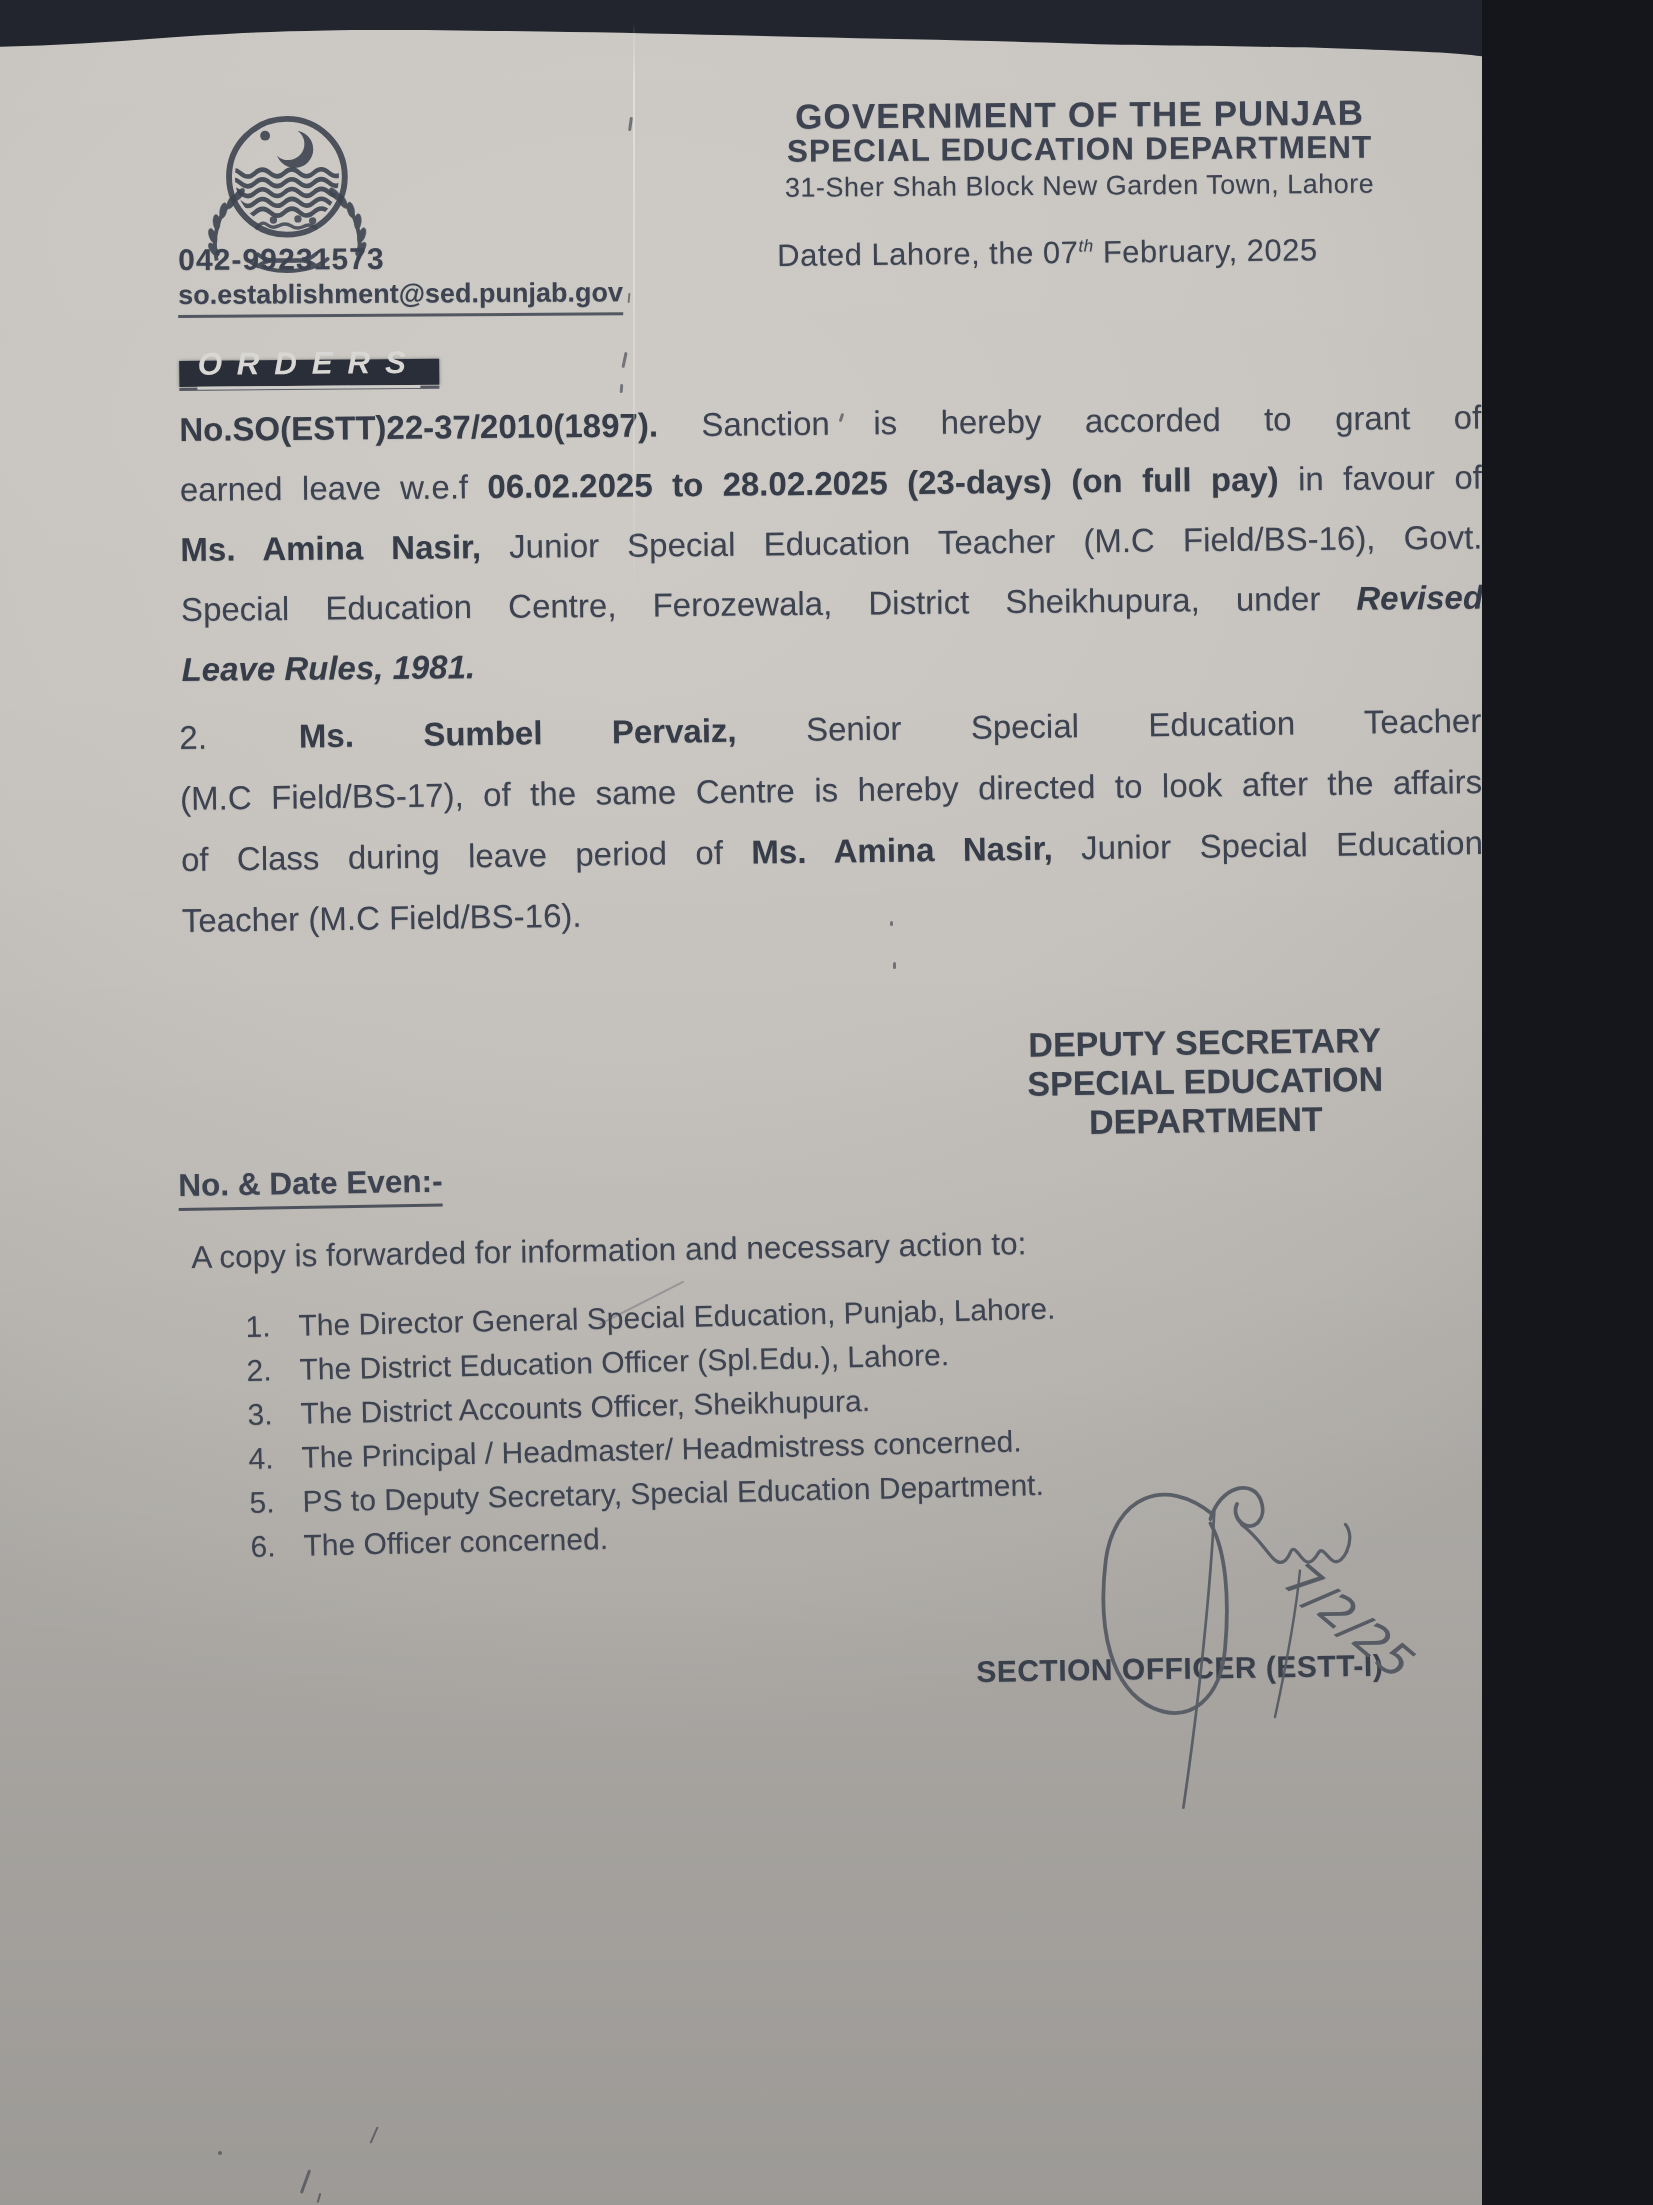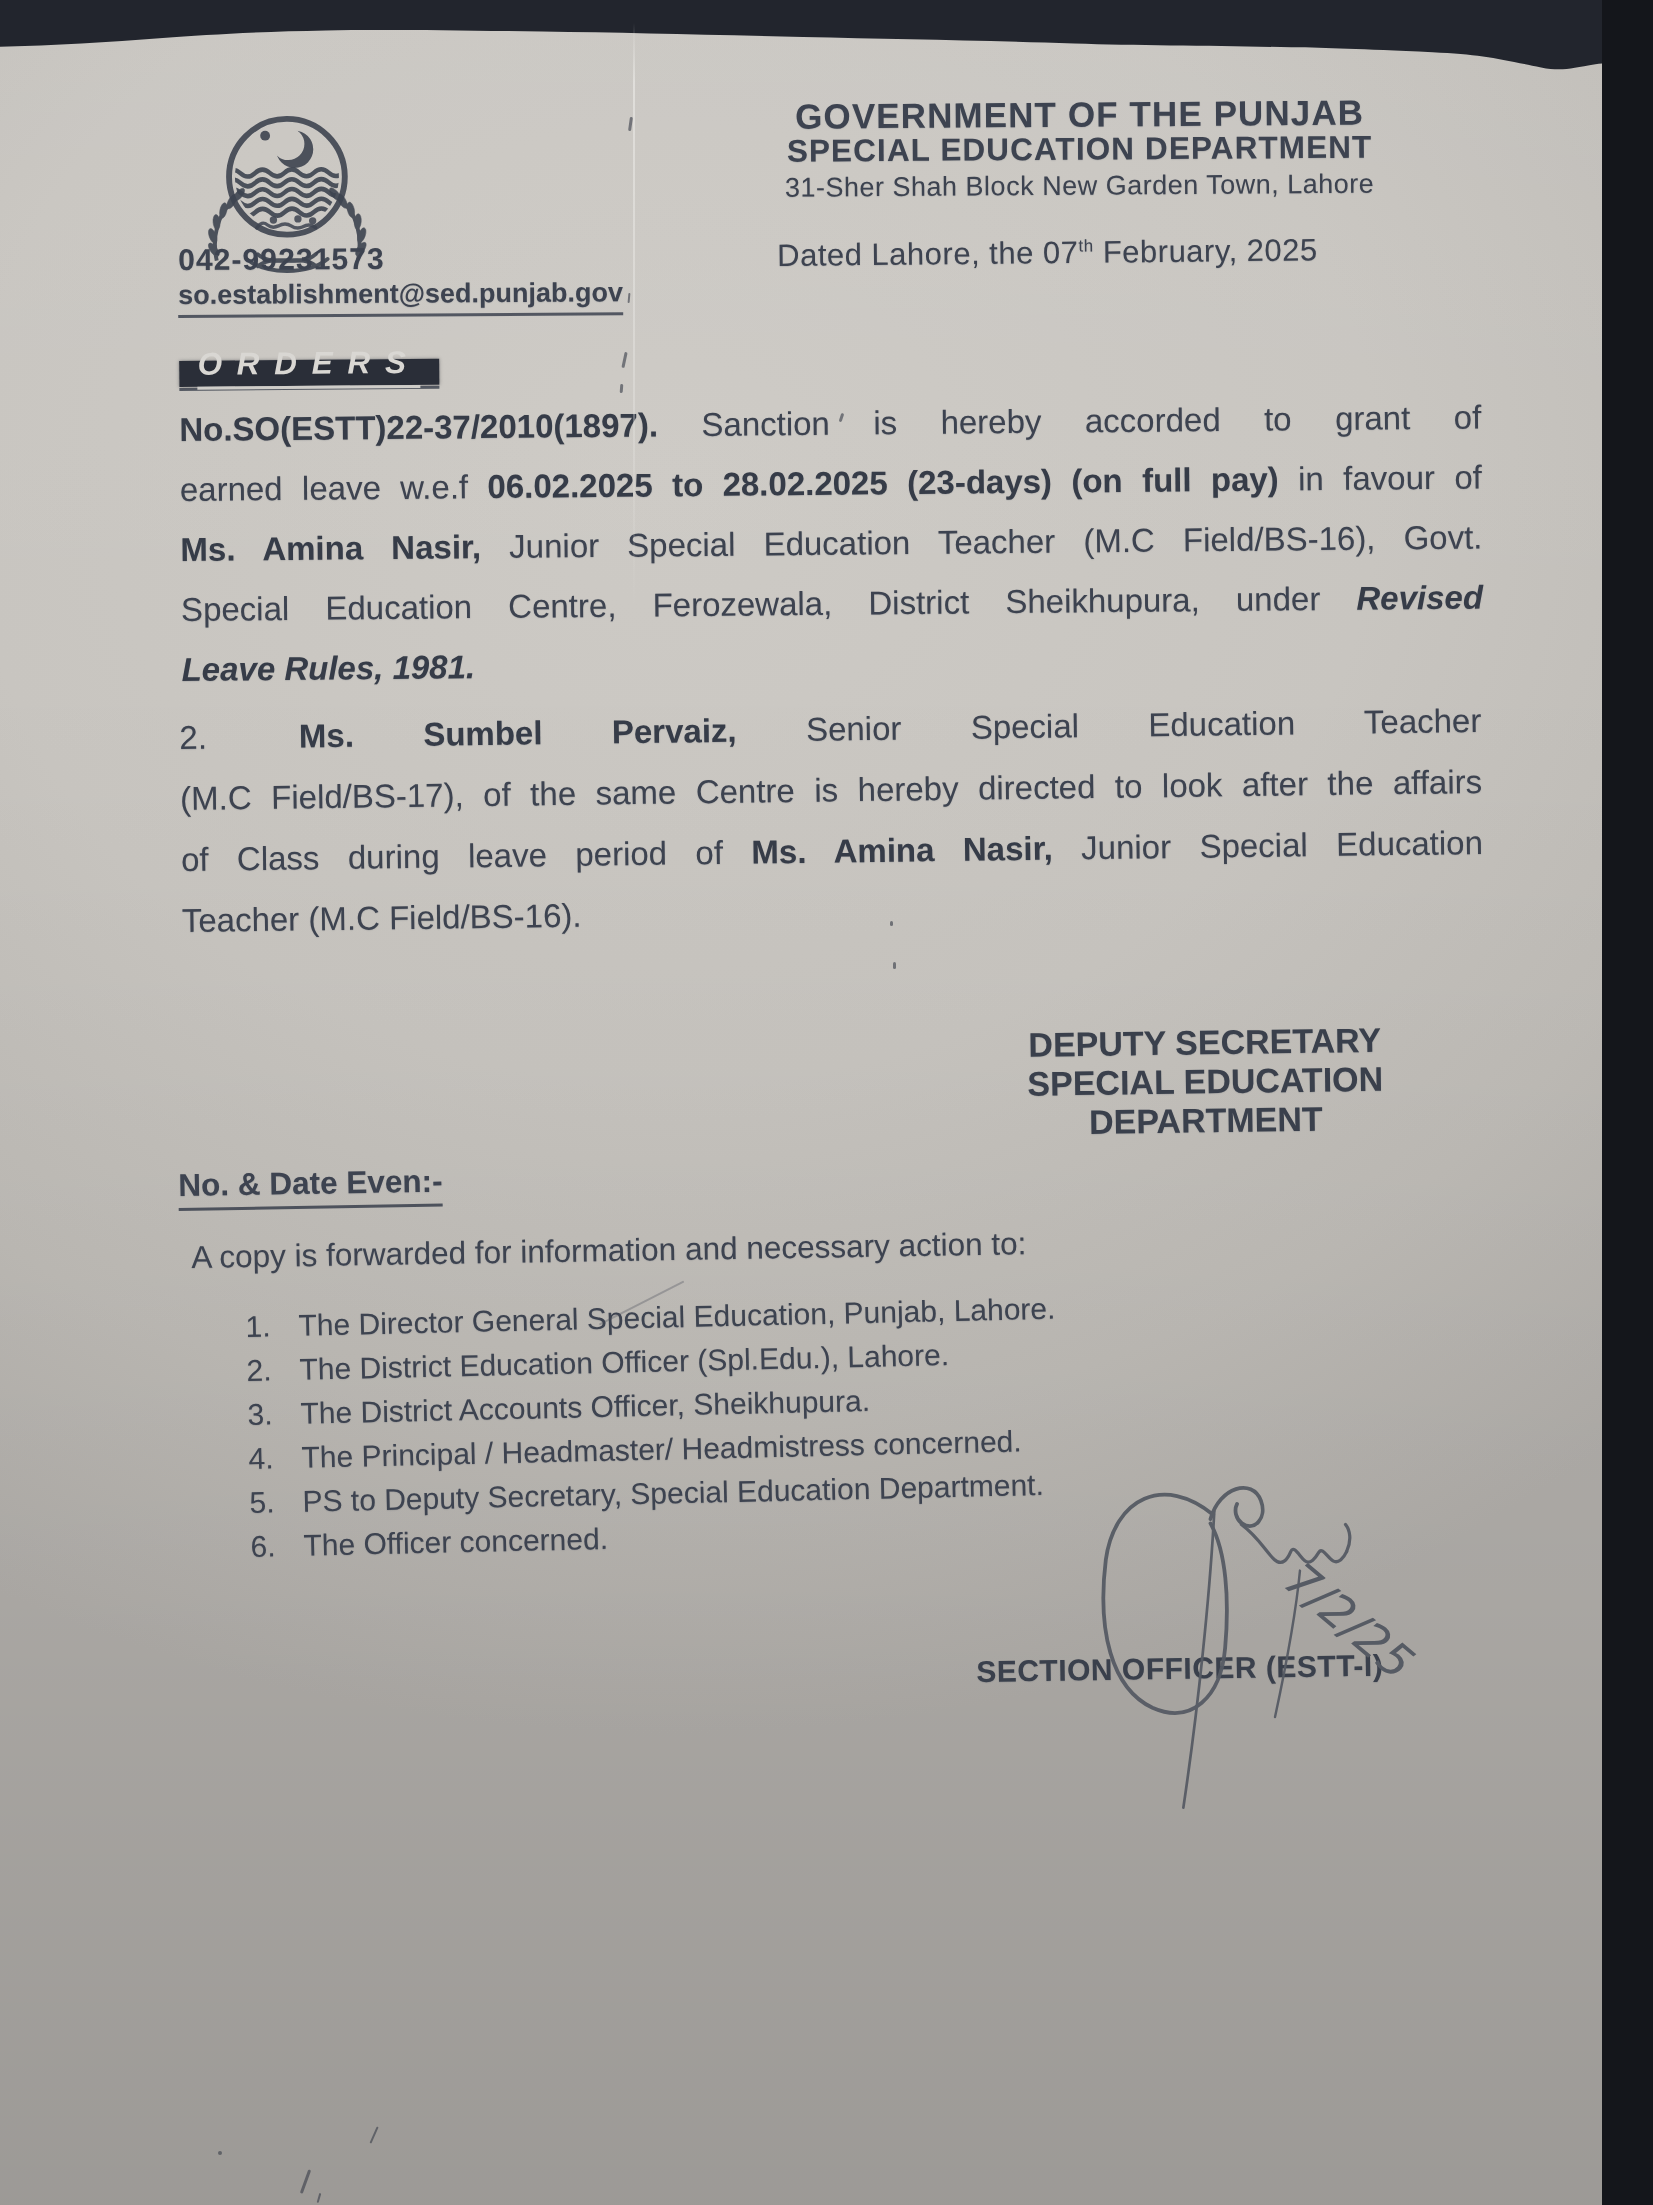--- a/index.html
+++ b/index.html
@@ -1,37 +1,37 @@
 <!DOCTYPE html>
 <html style="font-size:8.7px"><head>
 <meta charset="utf-8">
 <style>
   html,body{margin:0;padding:0;background:#14161b;}
   .page{
-    position:relative;width:1602px;height:2205px;overflow:hidden;
+    position:relative;width:1482px;height:2205px;overflow:hidden;
     font-family:"Liberation Sans","DejaVu Sans",sans-serif;
     color:#3d4350;
     background:
       linear-gradient(180deg, rgba(255,255,255,.05) 0%, rgba(0,0,0,0) 30%, rgba(0,0,0,.05) 72%, rgba(0,0,0,.12) 100%),
       radial-gradient(ellipse 1465px 1248px at 42% 22%, #cdcac5 0%, #c8c5c0 48%, #bfbcb7 76%, #b2afab 100%);
   }
   .page *{box-sizing:border-box;}
   .abs{position:absolute;}
   .doc{position:absolute;inset:0;filter:blur(0.2px);}
   .b{font-weight:700;color:#363c48;}
   .i{font-style:italic;}
   .gap{display:inline-block;}
   
   .top-edge{position:absolute;left:0;top:0;width:1654px;height:87px;}
   
   .hdr-title1{left:743px;top:97px;width:673px;text-align:center;font-size:35px;font-weight:700;letter-spacing:1.1px;transform:rotate(-.4deg);transform-origin:left top;}
   .hdr-title2{left:743px;top:133px;width:673px;text-align:center;font-size:31.5px;font-weight:700;letter-spacing:1.1px;transform:rotate(-.4deg);transform-origin:left top;}
   .hdr-addr{left:743px;top:173px;width:673px;text-align:center;font-size:27px;letter-spacing:0.5px;transform:rotate(-.4deg);transform-origin:left top;}
   .hdr-date{left:777px;top:238px;font-size:31px;letter-spacing:0.5px;transform:rotate(-.6deg);transform-origin:left top;}
-  .hdr-date sup{font-size:.55em;vertical-align:super;}
+  .hdr-date sup{font-size:.55em;vertical-align:super;font-style:italic;}
   .crest{left:184px;top:103px;width:206px;height:179px;transform:rotate(-.3deg);}
   .phone{left:178px;top:243px;font-size:30px;font-weight:700;letter-spacing:1.1px;transform:rotate(-.3deg);transform-origin:left top;}
   .email{left:178px;top:280px;font-size:27px;font-weight:700;transform:rotate(-.35deg);transform-origin:left top;}
   .email .u{display:inline-block;border-bottom:3.3px solid rgba(61,67,80,.85);padding-bottom:3.8px;}
   
   .orders{left:179px;top:346px;transform:rotate(-.5deg);transform-origin:left top;}
   .orders-outer{display:inline-block;border-bottom:3.8px solid rgba(58,64,76,.8);padding-bottom:5.4px;}
   .orders-box{background:#2a2e38;padding:6.5px 18.4px 9.8px 18.4px;box-shadow:0 0 3.3px rgba(30,33,42,.5);}
   .orders-text{font-size:31.5px;font-weight:700;font-style:italic;letter-spacing:14.7px;color:#d9d7d3;border-bottom:3.3px solid #cfcdc9;padding-bottom:4.9px;text-shadow:none;}
   

